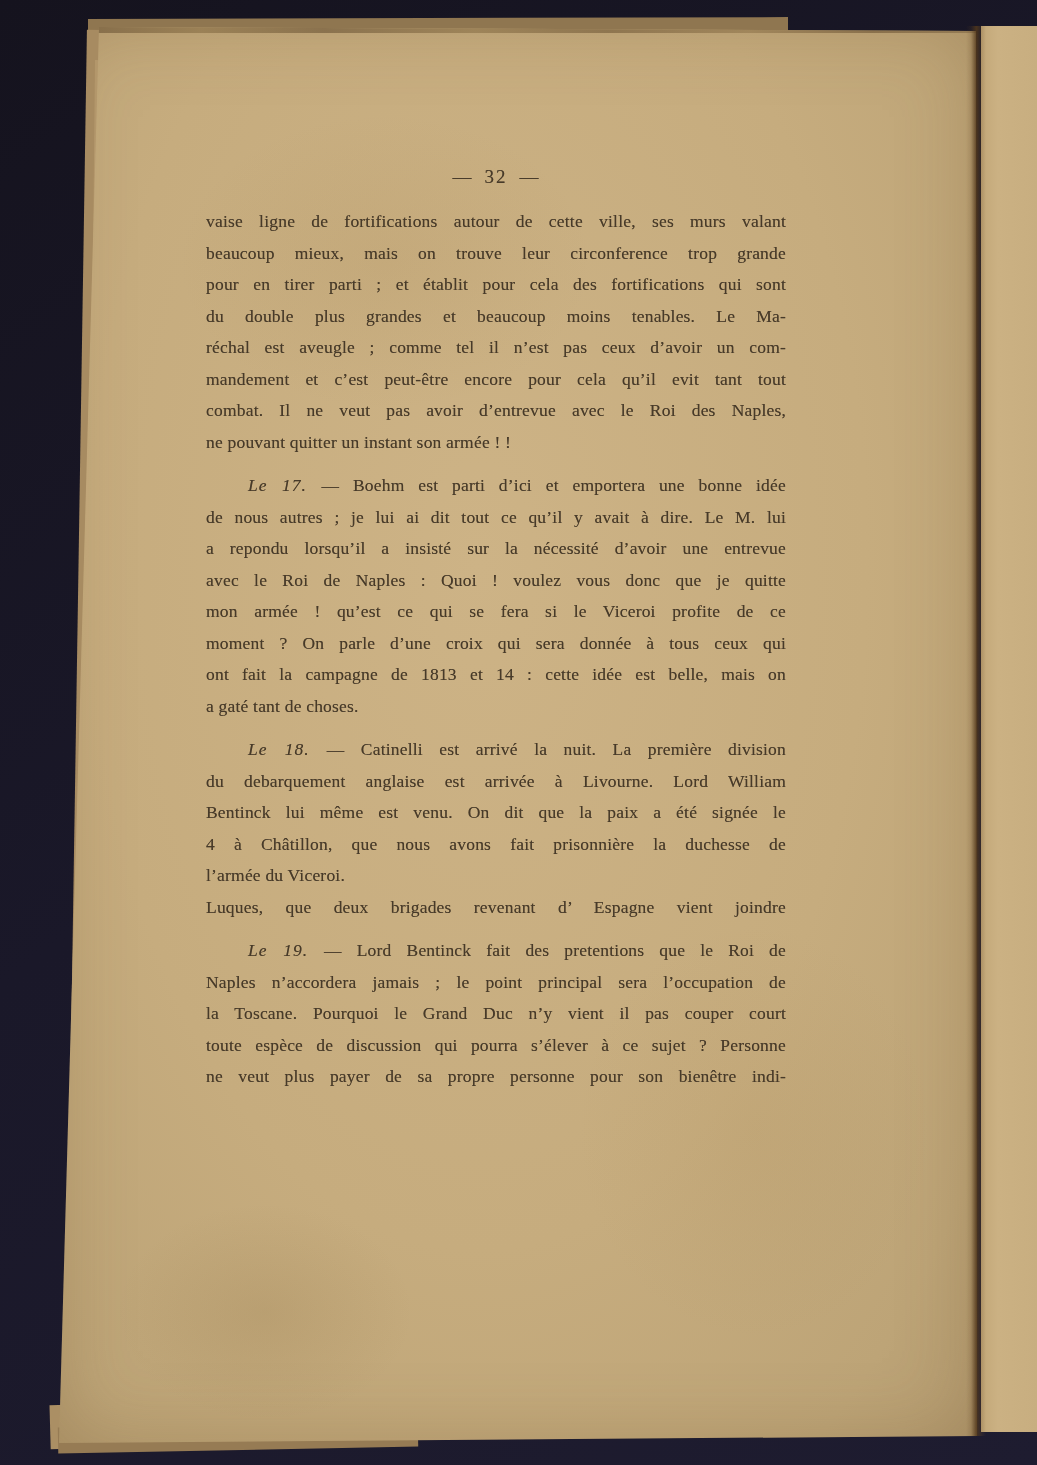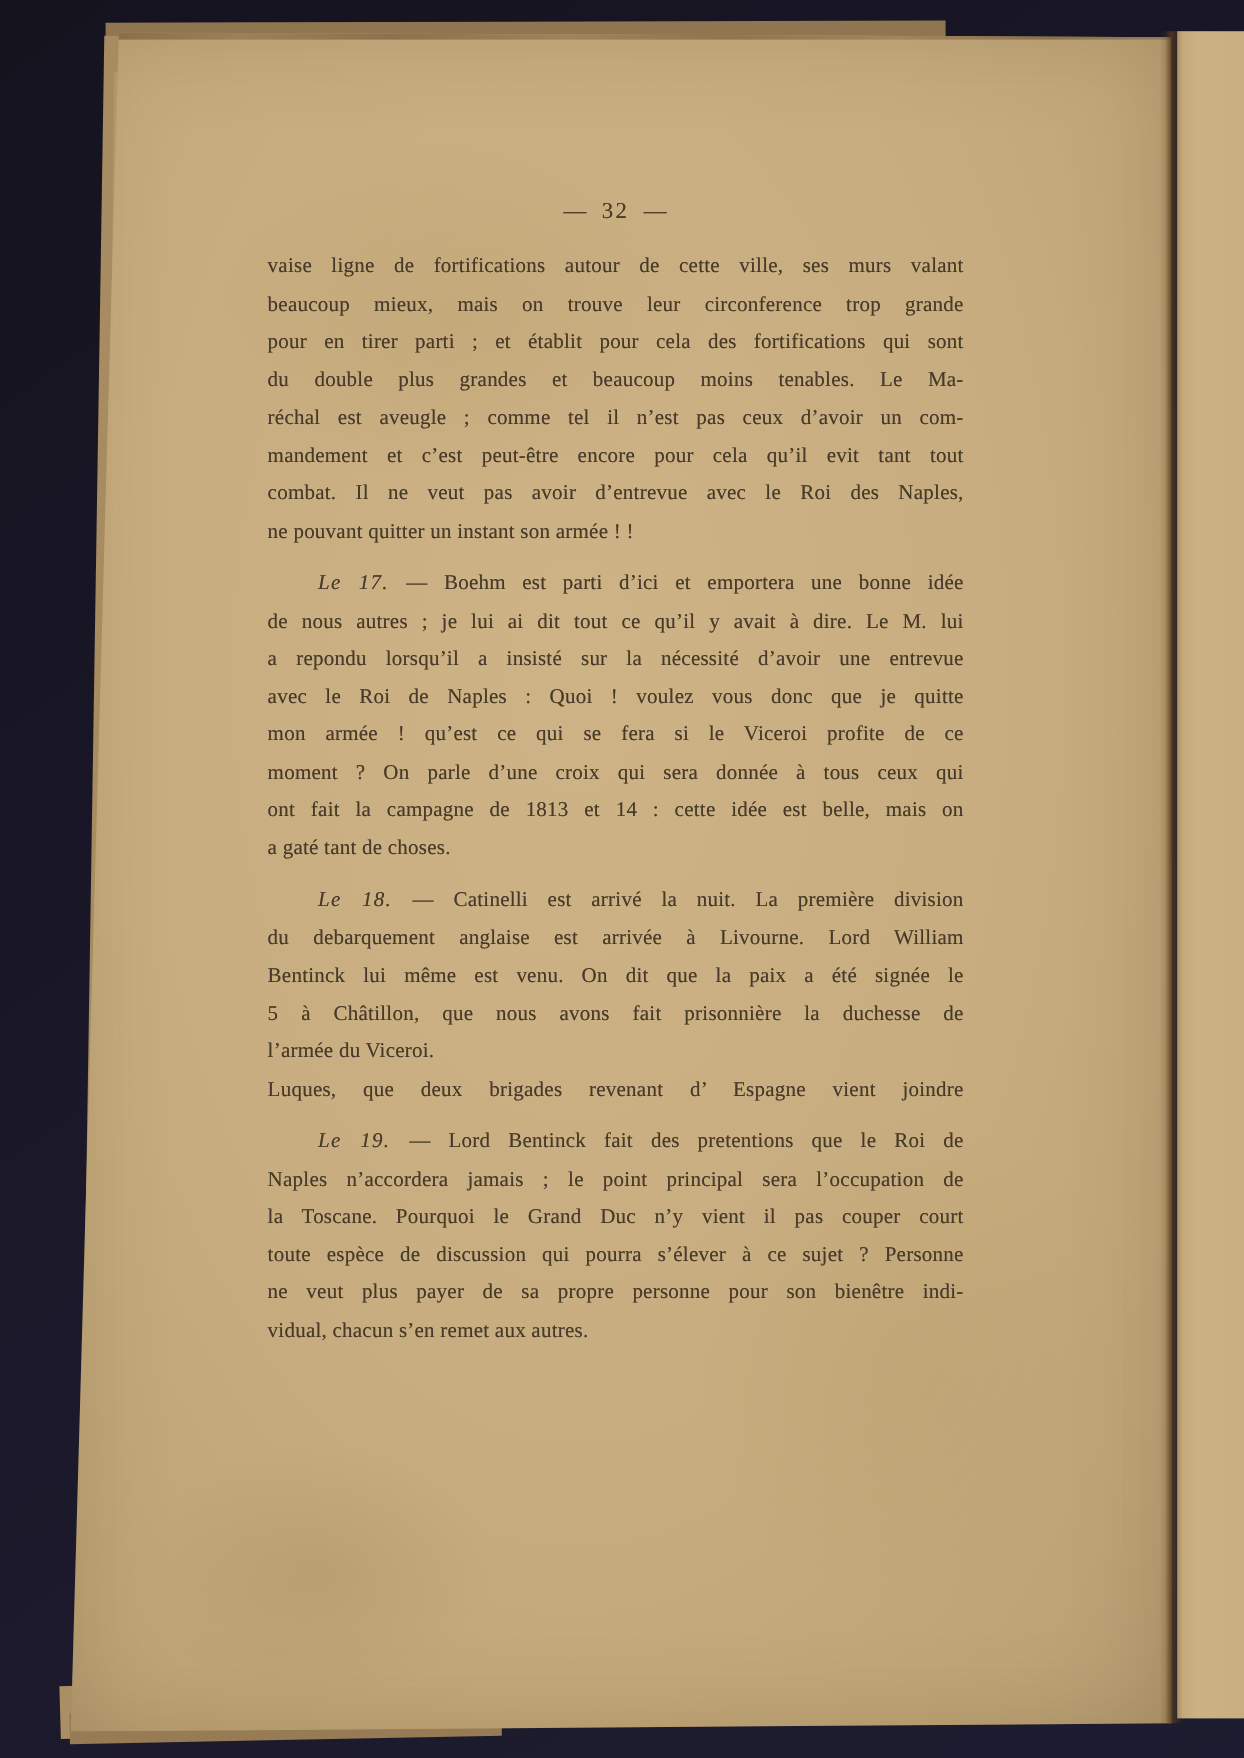--- a/index.html
+++ b/index.html
@@ -46,21 +46,21 @@
     background: linear-gradient(90deg, #c2a778, #cbb183 30%, #c8ae80);
   }
   .crease {
     position: absolute; left: 966px; top: 26px; width: 20px; height: 1410px;
     background: linear-gradient(90deg, rgba(92,64,32,0) 0%, rgba(92,64,32,0.18) 25%, rgba(82,56,28,0.85) 52%, rgba(110,80,44,0.25) 75%, rgba(92,64,32,0) 100%);
   }
 
   
   .text-col {
     position: absolute;
-    left: 223px; top: 166px; width: 580px;
+    left: 206px; top: 166px; width: 580px;
     color: #473a29;
     font-size: 17.5px;
     letter-spacing: 0.2px;
     text-shadow: 0 0 0.5px rgba(71, 58, 41, 0.55);
   }
   .page-header {
     text-align: center;
     font-size: 19px;
     margin-bottom: 18px;
     letter-spacing: 1px;
@@ -118,31 +118,30 @@
           <div class="line">avec le Roi de Naples : Quoi ! voulez vous donc que je quitte</div>
           <div class="line">mon armée ! qu’est ce qui se fera si le Viceroi profite de ce</div>
           <div class="line">moment ? On parle d’une croix qui sera donnée à tous ceux qui</div>
           <div class="line">ont fait la campagne de 1813 et 14 : cette idée est belle, mais on</div>
           <div class="line last">a gaté tant de choses.</div>
         </div>
         <div class="para">
           <div class="line indent"><span class="date-label">Le 18. </span>— Catinelli est arrivé la nuit. La première division</div>
           <div class="line">du debarquement anglaise est arrivée à Livourne. Lord William</div>
           <div class="line">Bentinck lui même est venu. On dit que la paix a été signée le</div>
-          <div class="line">5 à Châtillon, que nous avons fait prisonnière la duchesse de</div>
+          <div class="line">4 à Châtillon, que nous avons fait prisonnière la duchesse de</div>
           <div class="line last">l’armée du Viceroi.</div>
           <div class="line">Luques, que deux brigades revenant d’ Espagne vient joindre</div>
         </div>
         <div class="para">
           <div class="line indent"><span class="date-label">Le 19. </span>— Lord Bentinck fait des pretentions que le Roi de</div>
           <div class="line">Naples n’accordera jamais ; le point principal sera l’occupation de</div>
           <div class="line">la Toscane. Pourquoi le Grand Duc n’y vient il pas couper court</div>
           <div class="line">toute espèce de discussion qui pourra s’élever à ce sujet ? Personne</div>
           <div class="line">ne veut plus payer de sa propre personne pour son bienêtre indi-</div>
-          <div class="line last">vidual, chacun s’en remet aux autres.</div>
         </div>
       </div>
   </div>
 
   <div class="page-right"></div>
   <div class="crease"></div>
 
 </div>
 
 </body></html>

